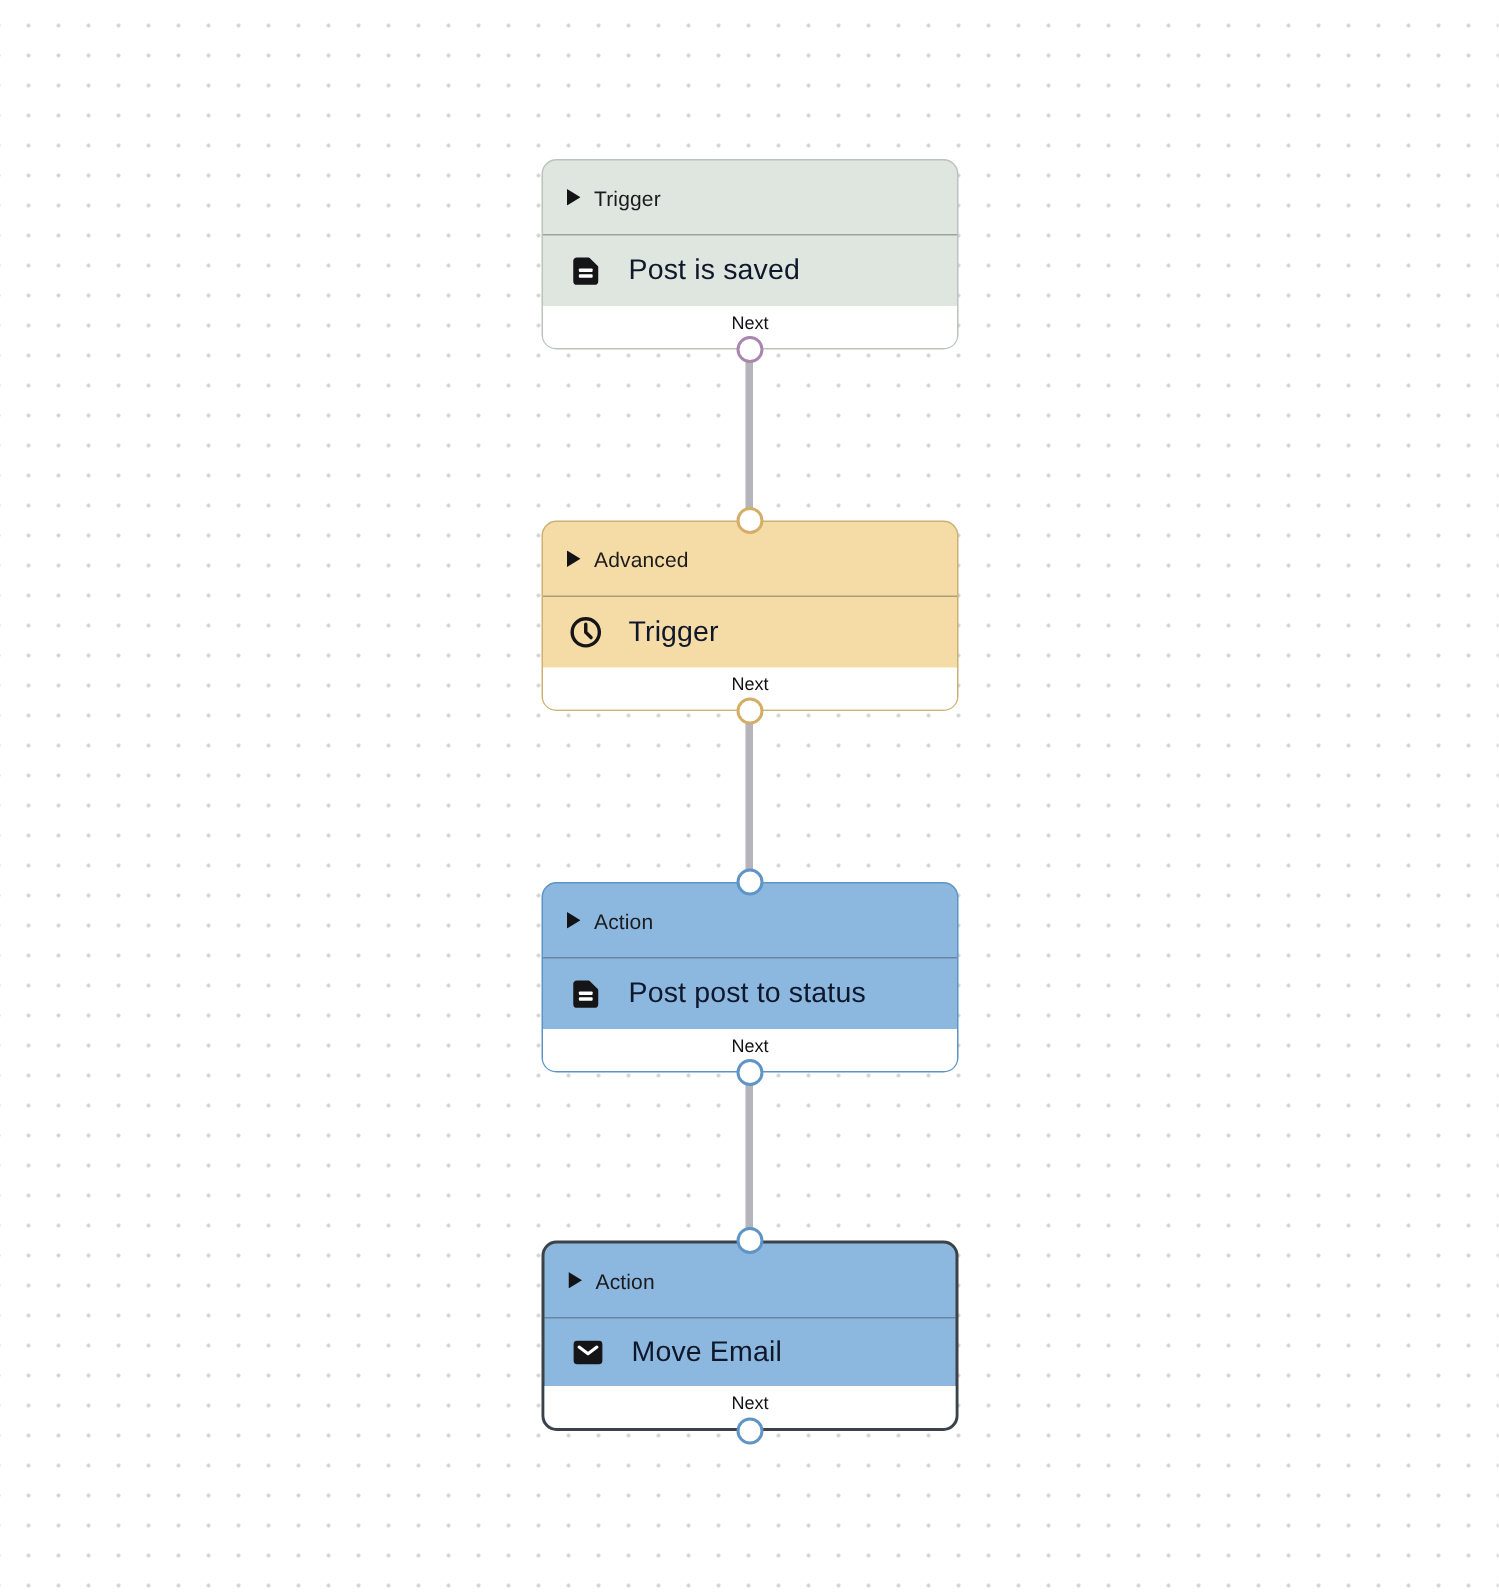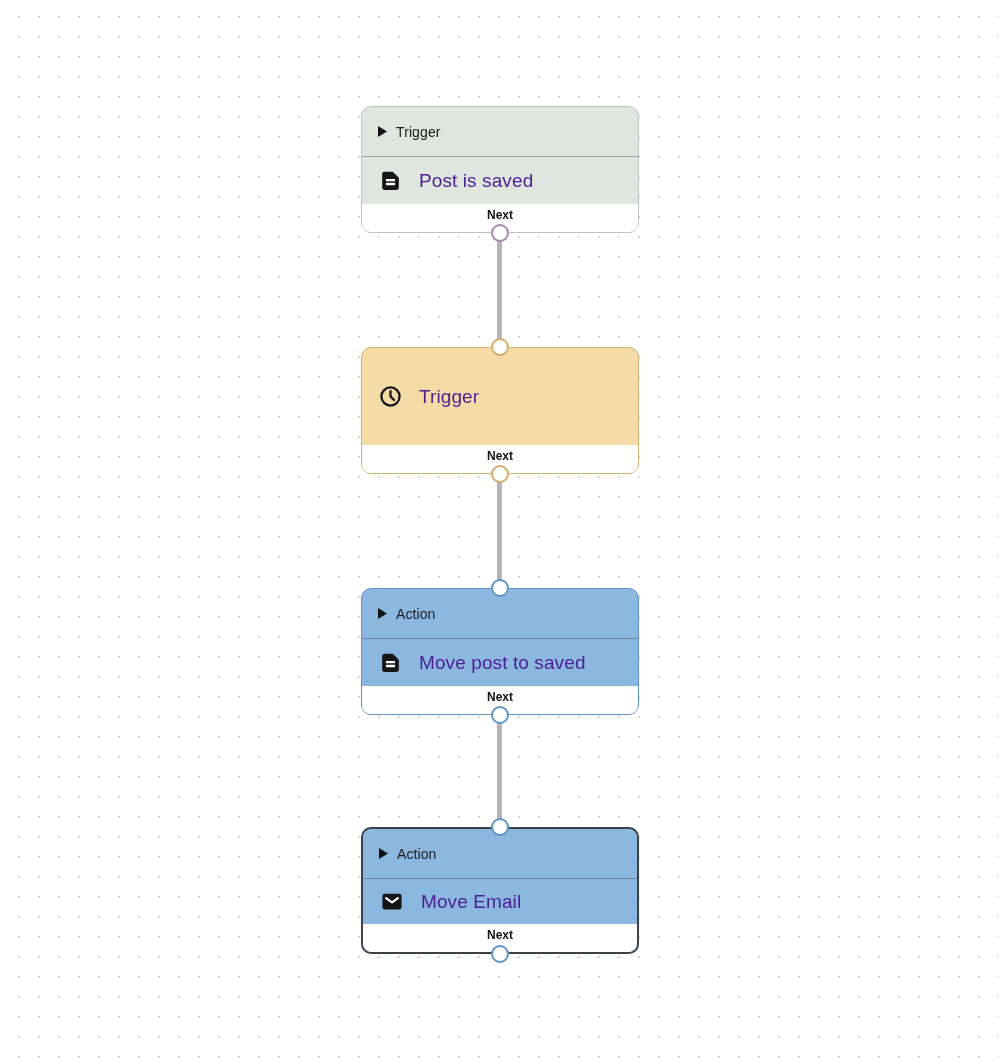--- a/index.html
+++ b/index.html
@@ -60,36 +60,35 @@
   .node-body{
     flex:1 1 auto;
     display:flex;
     align-items:center;
     gap:16px;
     padding:0 16px;
   }
   .node-icon{display:flex;align-items:center;}
   .title{
     font-size:19px;
-    color:#4c1d95;
+    color:#0f172a;
     letter-spacing:0.1px;
   }
   .node-footer{
     flex:0 0 28px;
     background:#ffffff;
     border-radius:0 0 8.5px 8.5px;
     display:flex;
     align-items:flex-start;
     justify-content:center;
   }
   .next-label{
     font-size:12px;
     color:#111214;
     margin-top:4px;
-    font-weight:bold;
   }
   .port{
     position:absolute;
     width:18px;
     height:18px;
     box-sizing:border-box;
     background:#ffffff;
     border:2.5px solid var(--port,#999);
     border-radius:50%;
     z-index:3;
@@ -122,20 +121,28 @@
         </svg>
       </span>
       <span class="title">Post is saved</span>
     </div>
     <div class="node-footer">
       <span class="next-label">Next</span>
     </div>
   </div>
 
   <div class="node" style="top: 347px; --fill: #f5dca6; --border: #ccb172;">
+    <div class="node-header">
+      <span class="tri">
+        <svg width="9" height="11" viewBox="0 0 9 11">
+            <polygon points="0,0 9,5.5 0,11" fill="#131315"></polygon>
+          </svg>
+      </span>
+      <span class="cat">Advanced</span>
+    </div>
     <div class="node-body">
       <span class="node-icon">
         <svg width="25" height="25" viewBox="0 0 24 24">
           <circle cx="12" cy="12" r="8.7" fill="none" stroke="#151517" stroke-width="2.2"></circle>
           <path d="M12 6.8 L12 12 L15.4 15.4" fill="none" stroke="#151517" stroke-width="2.2" stroke-linecap="round" stroke-linejoin="round"></path>
         </svg>
       </span>
       <span class="title">Trigger</span>
     </div>
     <div class="node-footer">
@@ -153,21 +160,21 @@
       <span class="cat">Action</span>
     </div>
     <div class="node-body">
       <span class="node-icon">
         <svg width="25" height="25" viewBox="0 0 24 24">
           <path d="M6.5 3.5h7.3a1 1 0 0 1 .7.3l5.2 5.2a1 1 0 0 1 .3.7v8.8a2.5 2.5 0 0 1-2.5 2.5h-11A2.5 2.5 0 0 1 4 18.5v-12A2.5 2.5 0 0 1 6.5 3.5z" fill="#151517"></path>
           <rect x="7.6" y="10.5" width="8.8" height="2.3" rx="0.6" fill="#fff"></rect>
           <rect x="7.6" y="14.2" width="8.8" height="2.3" rx="0.6" fill="#fff"></rect>
         </svg>
       </span>
-      <span class="title">Move post to saved</span>
+      <span class="title">Post post to status</span>
     </div>
     <div class="node-footer">
       <span class="next-label">Next</span>
     </div>
   </div>
 
   <div class="node selected" style="top: 827px; --fill: #8cb8e0; --border: #3c4247;">
     <div class="node-header">
       <span class="tri">
         <svg width="9" height="11" viewBox="0 0 9 11">

